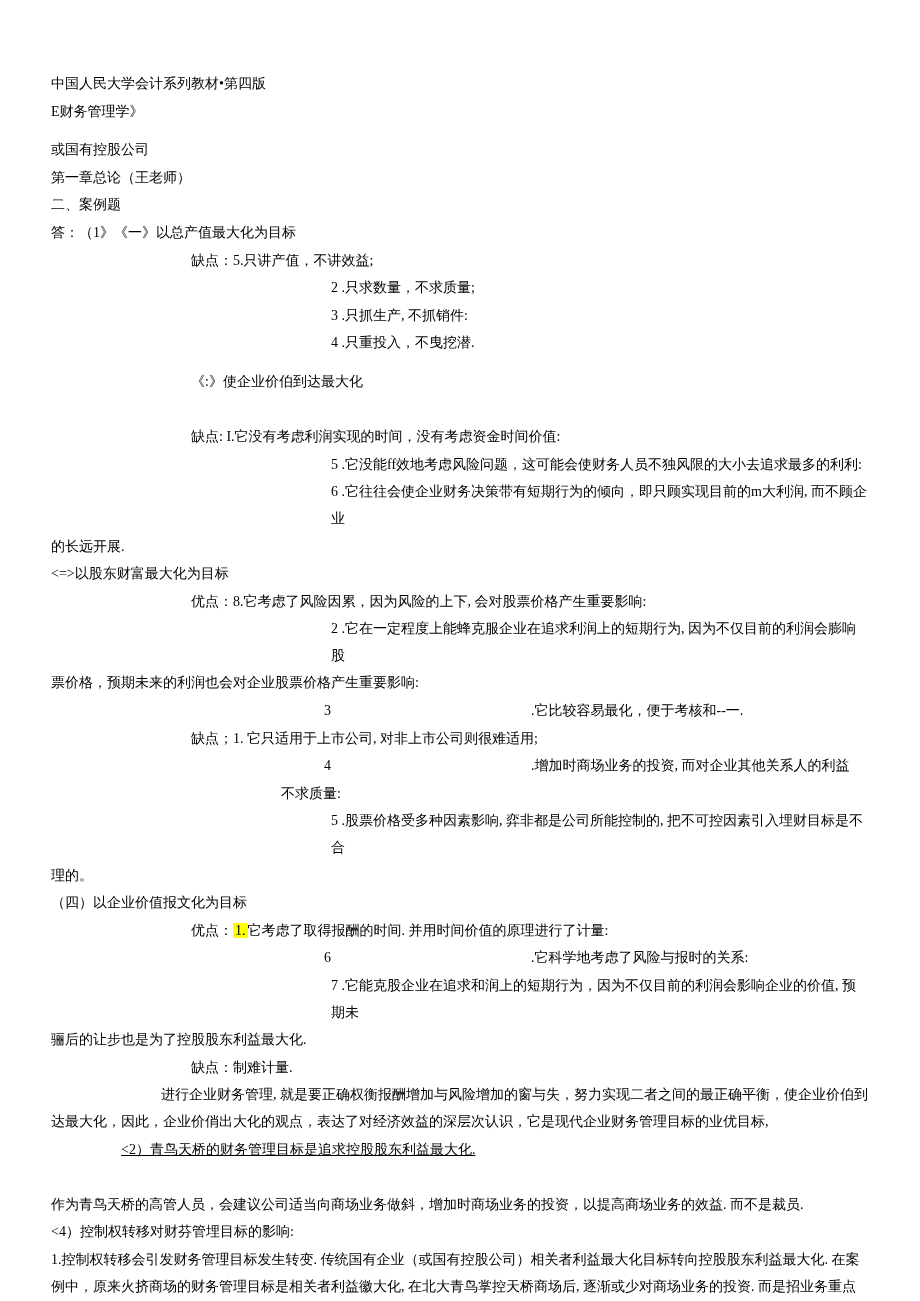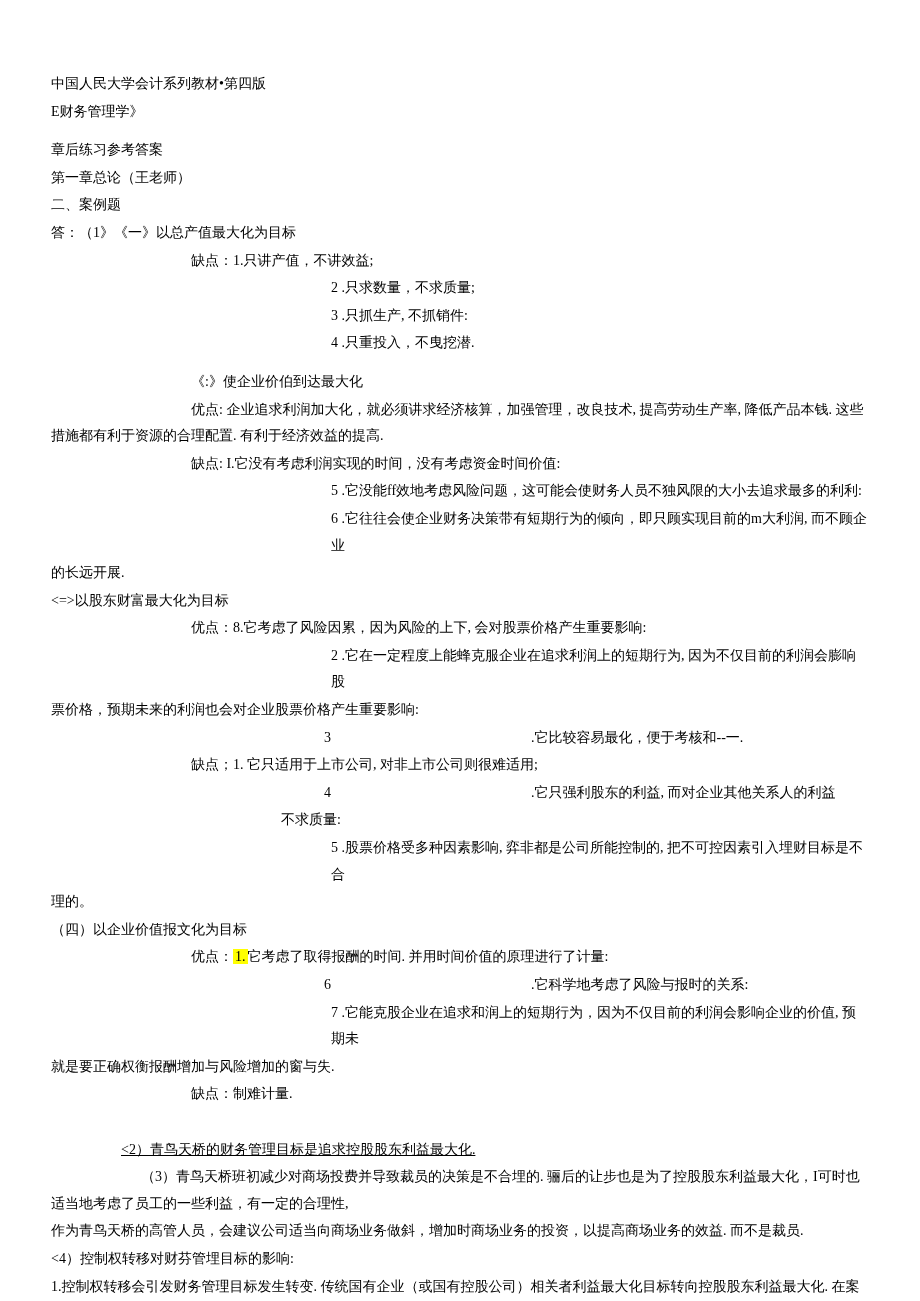--- a/index.html
+++ b/index.html
@@ -25,54 +25,54 @@
       padding: 0 2px;
     }
     .section-indent { padding-left: 70px; text-decoration: underline; }
   </style>
 </head>
 <body>
 
 <p class="line">中国人民大学会计系列教材•第四版</p>
 <p class="line">E财务管理学》</p>
 <p class="line" style="height:10px;"></p>
-<p class="line">章后练习参考答案</p>
+<p class="line">或国有控股公司</p>
 <p class="line">第一章总论（王老师）</p>
 <p class="line">二、案例题</p>
 <p class="line">答：（1》《一》以总产值最大化为目标</p>
 
-<p class="line indent-1">缺点：1.只讲产值，不讲效益;</p>
+<p class="line indent-1">缺点：5.只讲产值，不讲效益;</p>
 <p class="line indent-num"><span>2</span><span> .只求数量，不求质量;</span></p>
 <p class="line indent-num"><span>3</span><span> .只抓生产, 不抓销件:</span></p>
 <p class="line indent-num"><span>4</span><span> .只重投入，不曳挖潜.</span></p>
 
 <p class="line" style="height:10px;"></p>
 <p class="line indent-1">《:》使企业价伯到达最大化</p>
-<p class="line"><span style="padding-left:140px;"></span><span>优点: 企业追求利润加大化，就必须讲求经济核算，加强管理，改良技术, 提高劳动生产率, 降低产品本钱. 这些措施都有利于资源的合理配置. 有利于经济效益的提高.</span></p>
+<p class="line"><span style="padding-left:140px;"></span></p>
 <p class="line indent-1">缺点: I.它没有考虑利润实现的时间，没有考虑资金时间价值:</p>
 <p class="line indent-num"><span>5</span><span> .它没能ff效地考虑风险问题，这可能会使财务人员不独风限的大小去追求最多的利利:</span></p>
 <p class="line indent-num"><span>6</span><span> .它往往会使企业财务决策带有短期行为的倾向，即只顾实现目前的m大利润, 而不顾企业</span></p>
 <p class="line">的长远开展.</p>
 
 <p class="line">&lt;=&gt;以股东财富最大化为目标</p>
 <p class="line indent-1">优点：8.它考虑了风险因累，因为风险的上下, 会对股票价格产生重要影响:</p>
 <p class="line indent-num"><span>2</span><span> .它在一定程度上能蜂克服企业在追求利润上的短期行为, 因为不仅目前的利润会膨响股</span></p>
 <p class="line">票价格，预期未来的利润也会对企业股票价格产生重要影响:</p>
 <p class="line"><span style="display:inline-block;width:280px;text-align:right;padding-right:200px;">3</span><span>.它比较容易最化，便于考核和--一.</span></p>
 <p class="line indent-1">缺点；1. 它只适用于上市公司, 对非上市公司则很难适用;</p>
-<p class="line"><span style="display:inline-block;width:280px;text-align:right;padding-right:200px;">4</span><span>.它只强利股东的利益, 而对企业其他关系人的利益</span></p>
+<p class="line"><span style="display:inline-block;width:280px;text-align:right;padding-right:200px;">4</span><span>.增加时商场业务的投资, 而对企业其他关系人的利益</span></p>
 <p class="line indent-2">不求质量:</p>
 <p class="line indent-num"><span>5</span><span> .股票价格受多种因素影响, 弈非都是公司所能控制的, 把不可控因素引入埋财目标是不合</span></p>
 <p class="line">理的。</p>
 
 <p class="line">（四）以企业价值报文化为目标</p>
 <p class="line indent-1"><span>优点：</span><span class="highlight">1.</span><span>它考虑了取得报酬的时间. 并用时间价值的原理进行了计量:</span></p>
 <p class="line"><span style="display:inline-block;width:280px;text-align:right;padding-right:200px;">6</span><span>.它科学地考虑了风险与报时的关系:</span></p>
 <p class="line indent-num"><span>7</span><span> .它能克股企业在追求和润上的短期行为，因为不仅目前的利润会影响企业的价值, 预期未</span></p>
-<p class="line">就是要正确权衡报酬增加与风险增加的窗与失.</p>
+<p class="line">骊后的让步也是为了控股股东利益最大化.</p>
 <p class="line indent-1">缺点：制难计量.</p>
-<p class="line"><span style="padding-left:110px;"></span></p>
+<p class="line"><span style="padding-left:110px;"></span><span>进行企业财务管理, 就是要正确权衡报酬增加与风险增加的窗与失，努力实现二者之间的最正确平衡，使企业价伯到达最大化，因此，企业价俏出大化的观点，表达了对经济效益的深层次认识，它是现代企业财务管理目标的业优目标,</span></p>
 
 <p class="line section-indent">&lt;2）青鸟天桥的财务管理目标是追求控股股东利益最大化.</p>
-<p class="line"><span style="padding-left:90px;"></span><span>（3）青鸟天桥班初减少对商场投费并导致裁员的决策是不合埋的. 骊后的让步也是为了控股股东利益最大化，I可时也适当地考虑了员工的一些利益，有一定的合理性,</span></p>
+<p class="line"><span style="padding-left:90px;"></span></p>
 <p class="line">作为青鸟天桥的高管人员，会建议公司适当向商场业务做斜，增加时商场业务的投资，以提高商场业务的效益. 而不是裁员.</p>
 <p class="line">&lt;4）控制权转移对财芬管埋目标的影响:</p>
 <p class="line">1.控制权转移会引发财务管理目标发生转变. 传统国有企业（或国有控股公司）相关者利益最大化目标转向控股股东利益最大化. 在案例中，原来火挤商场的财务管理目标是相关者利益徽大化, 在北大青鸟掌控天桥商场后, 逐渐或少对商场业务的投资. 而是招业务重点转向母公司的业务高科技行业. 因此天桥商场在挫制权发生转移后的财务官埋目标是追求控股股东利益最大化,</p>
 
 </body></html>

